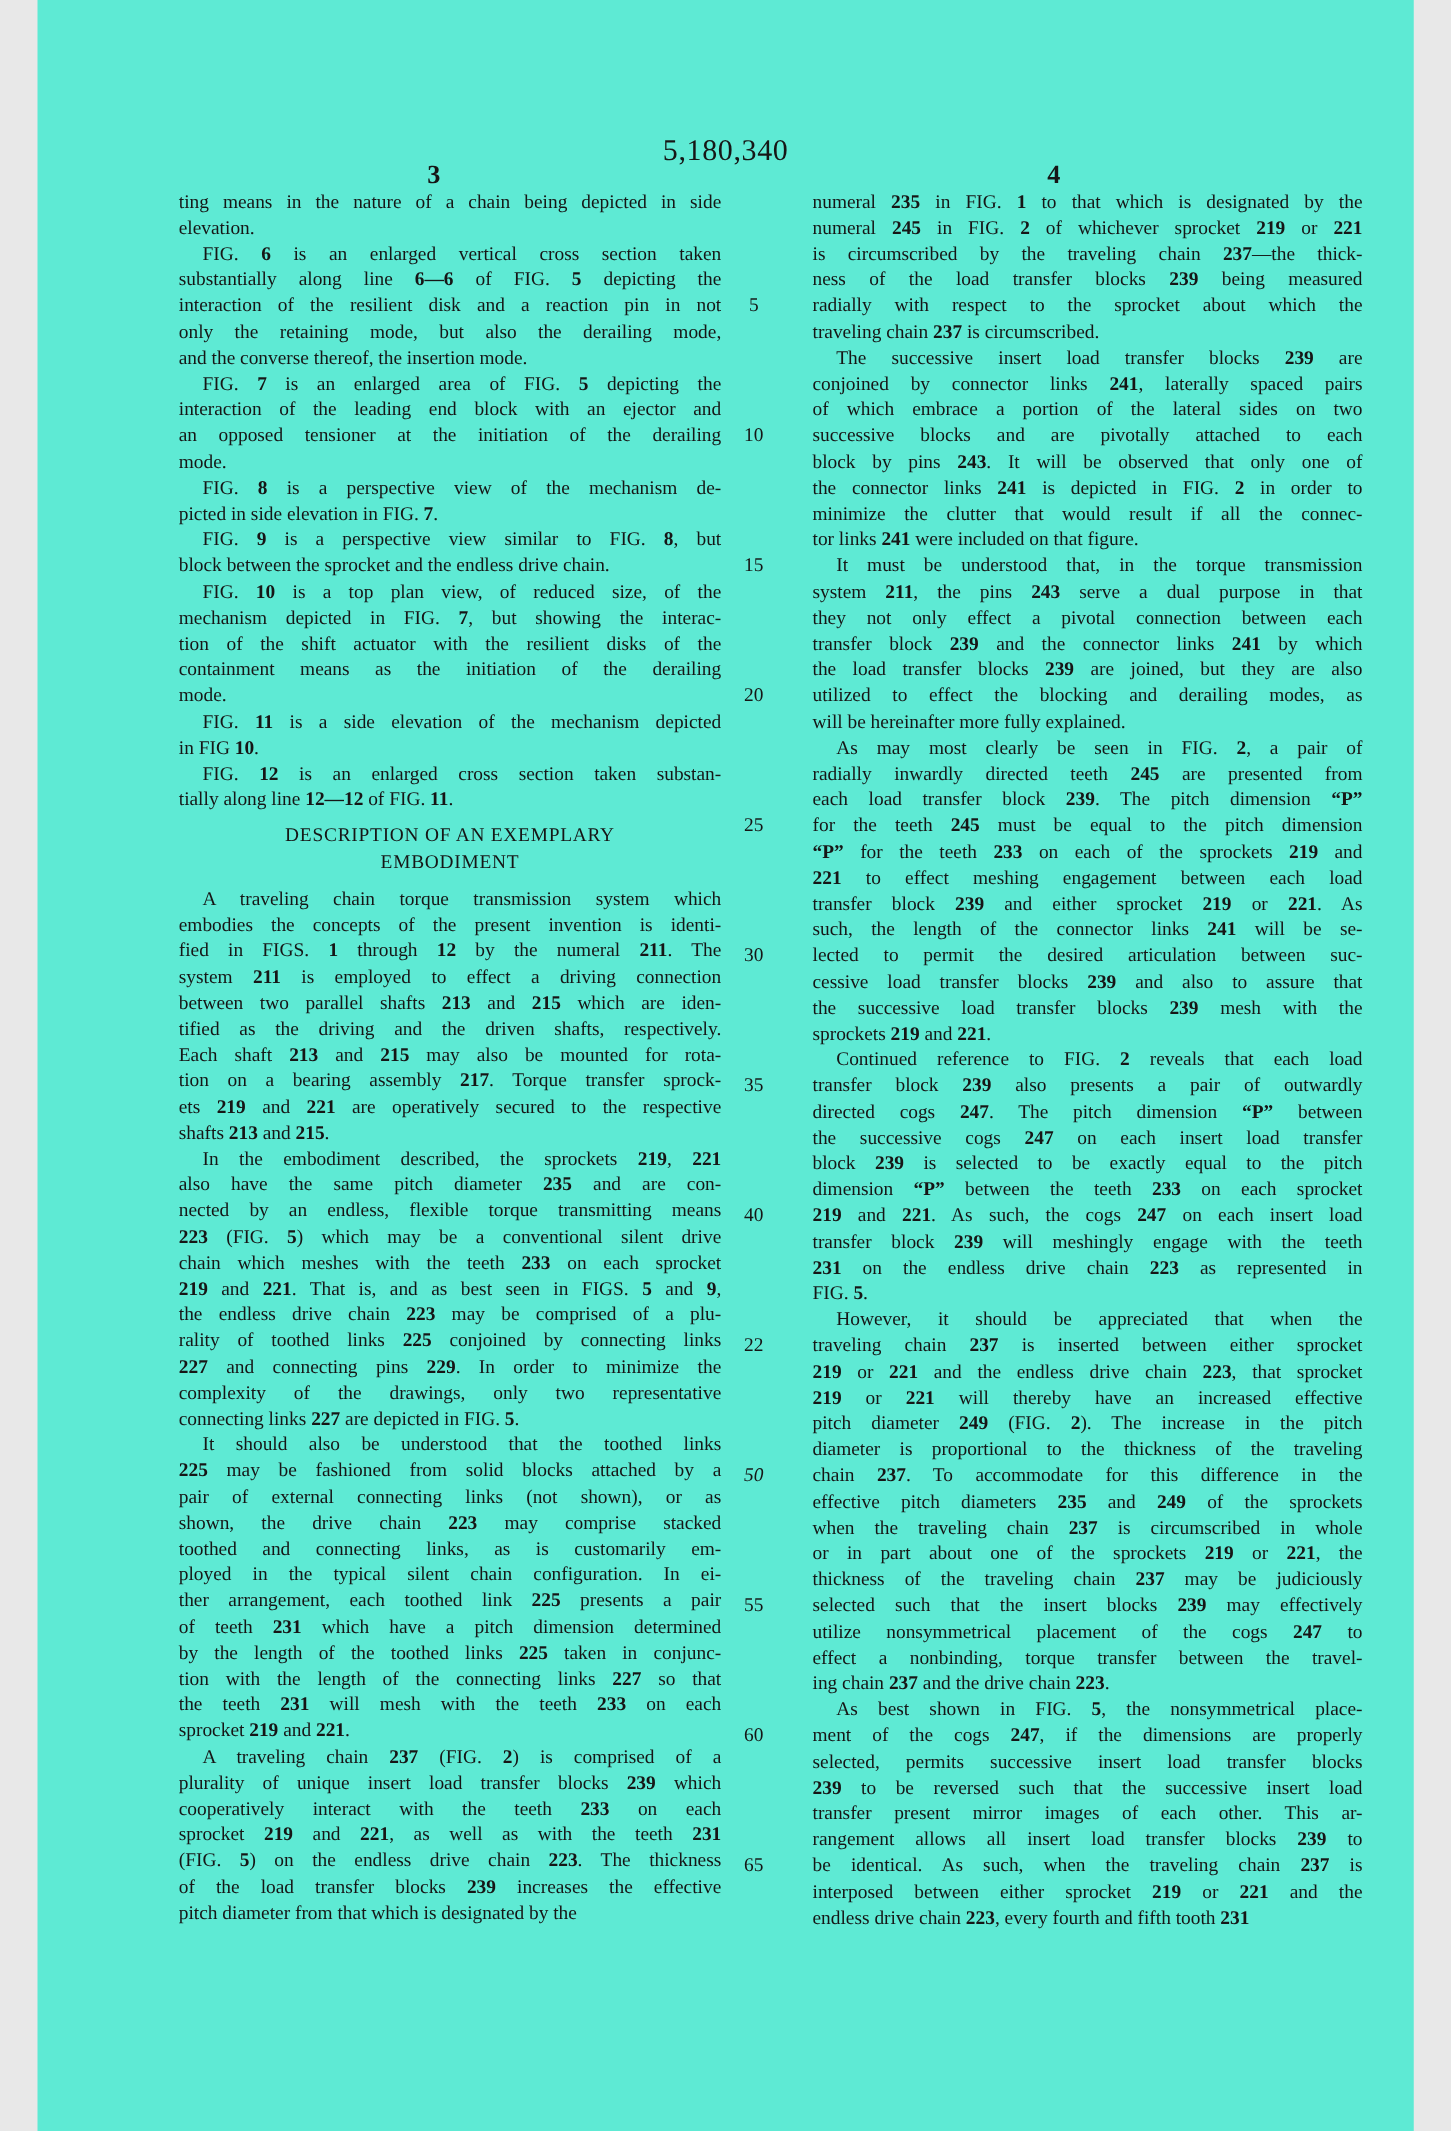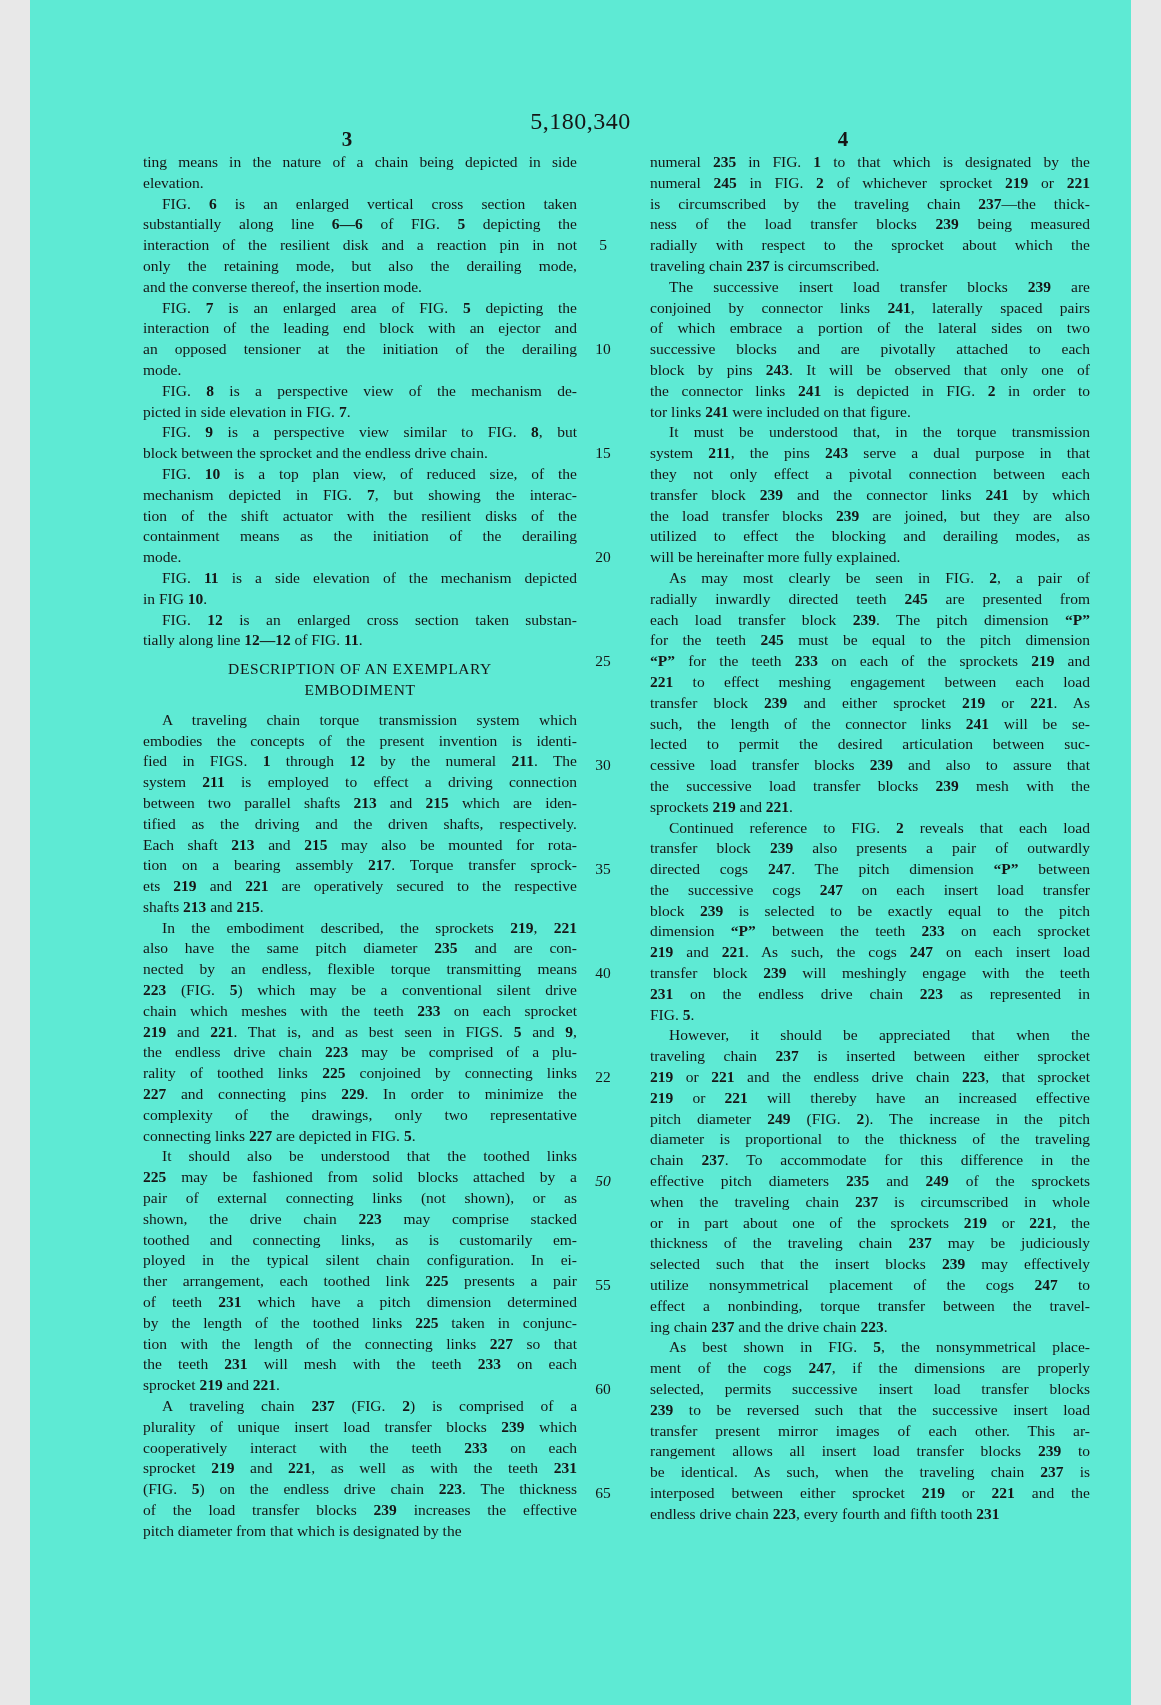--- a/index.html
+++ b/index.html
@@ -196,20 +196,21 @@
         <div class="pline">radially with respect to the sprocket about which the</div>
         <div class="pline last">traveling chain <b>237</b> is circumscribed.</div>
       </div>
       <div class="para">
         <div class="pline first">The successive insert load transfer blocks <b>239</b> are</div>
         <div class="pline">conjoined by connector links <b>241</b>, laterally spaced pairs</div>
         <div class="pline">of which embrace a portion of the lateral sides on two</div>
         <div class="pline">successive blocks and are pivotally attached to each</div>
         <div class="pline">block by pins <b>243</b>. It will be observed that only one of</div>
         <div class="pline">the connector links <b>241</b> is depicted in FIG. <b>2</b> in order to</div>
+        <div class="pline">minimize the clutter that would result if all the connec-</div>
         <div class="pline last">tor links <b>241</b> were included on that figure.</div>
       </div>
       <div class="para">
         <div class="pline first">It must be understood that, in the torque transmission</div>
         <div class="pline">system <b>211</b>, the pins <b>243</b> serve a dual purpose in that</div>
         <div class="pline">they not only effect a pivotal connection between each</div>
         <div class="pline">transfer block <b>239</b> and the connector links <b>241</b> by which</div>
         <div class="pline">the load transfer blocks <b>239</b> are joined, but they are also</div>
         <div class="pline">utilized to effect the blocking and derailing modes, as</div>
         <div class="pline last">will be hereinafter more fully explained.</div>

